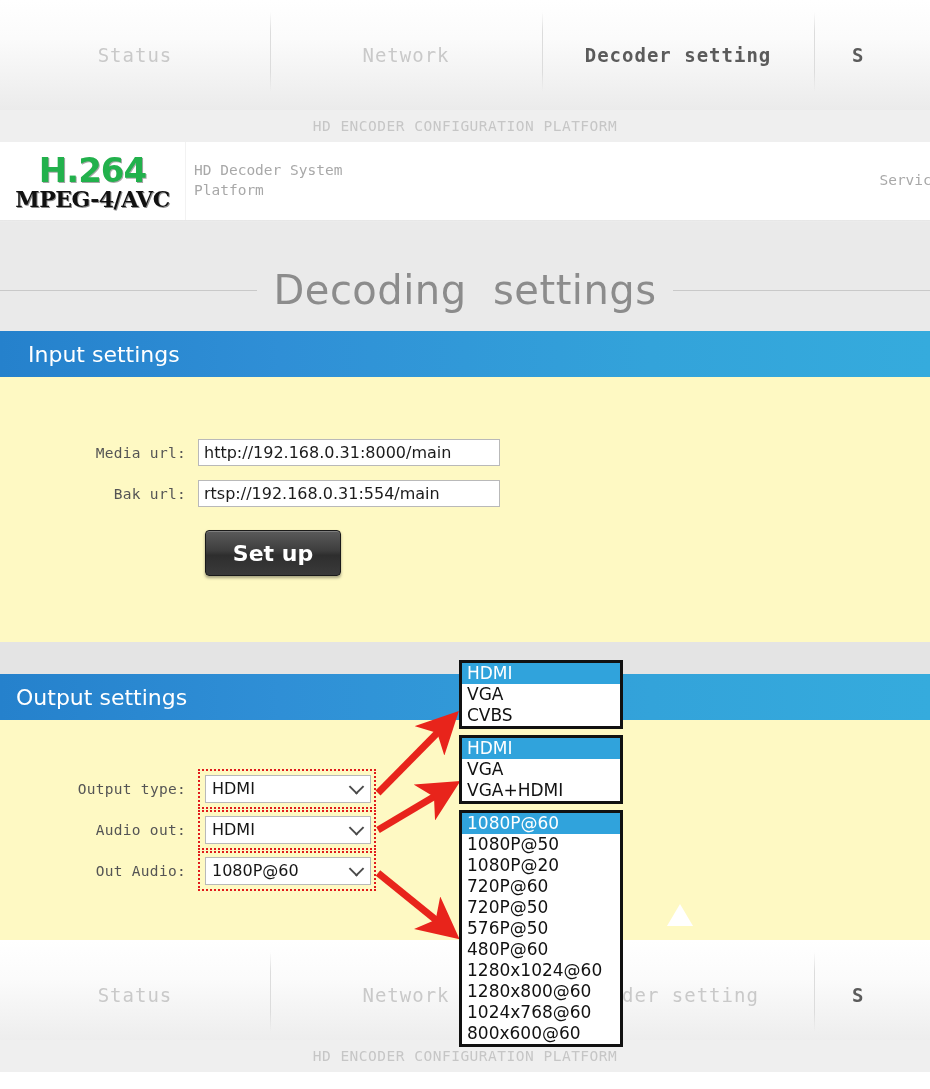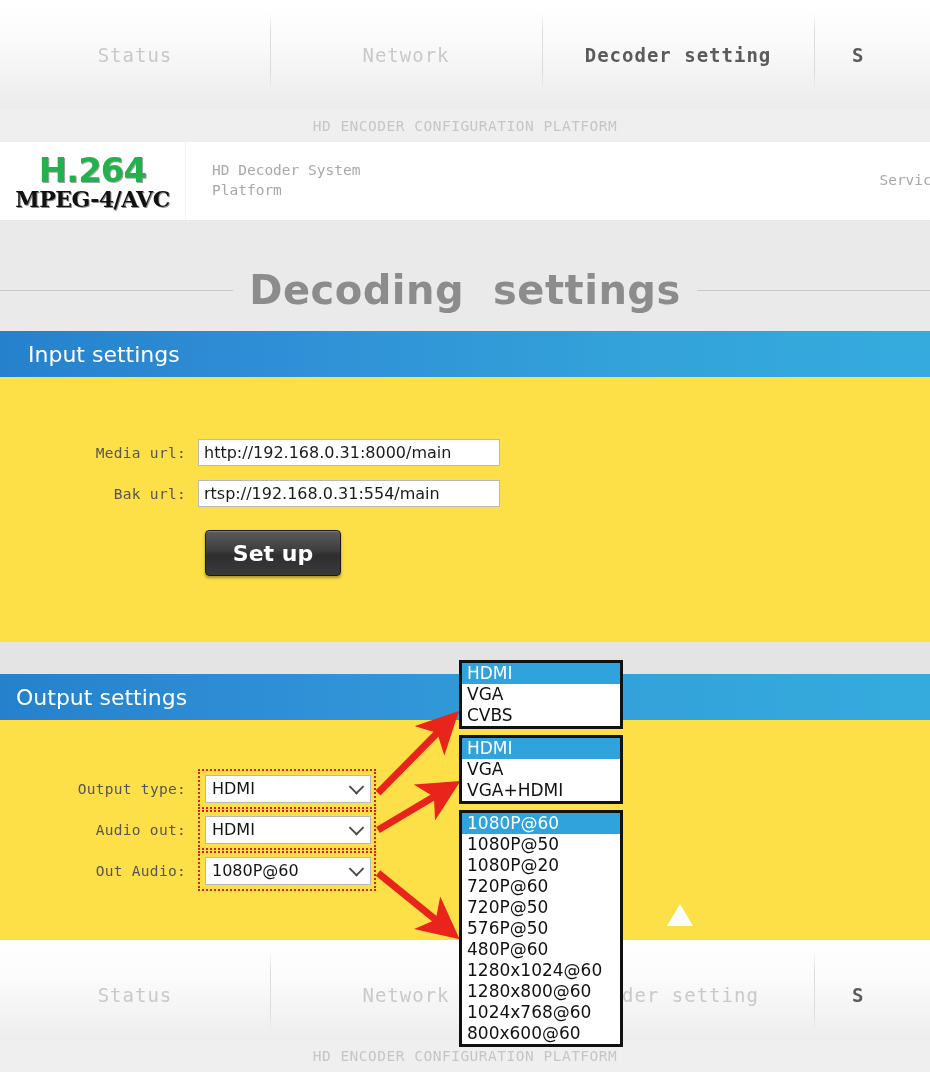--- a/index.html
+++ b/index.html
@@ -68,21 +68,21 @@
     text-shadow:1px 1px 0 rgba(0,0,0,.35);
     margin-bottom:1px;
   }
   .logo-mpeg{
     font-family:"DejaVu Serif", serif;
     font-weight:bold; font-size:22px; color:#111;
     letter-spacing:-.5px; line-height:1;
     text-shadow:1px 1px 0 rgba(0,0,0,.45);
   }
   .sys-title{
-    margin-left:26px;
+    margin-left:8px;
     font-family:"DejaVu Sans Mono", monospace;
     font-size:14.5px; color:#a8a8a8; line-height:1.35;
     width:200px;
   }
   .service-txt{
     position:absolute; right:-28px; top:30px;
     font-family:"DejaVu Sans Mono", monospace;
     font-size:14.5px; color:#a8a8a8; white-space:nowrap;
   }
   .header-shadow{
@@ -95,21 +95,21 @@
     position:absolute; left:0; top:222px; width:930px; height:718px;
     background:#eaeaea;
   }
 
   .page-title-wrap{
     position:absolute; left:0; top:250px; width:930px; height:80px;
     display:flex; align-items:center; justify-content:center;
   }
   .page-title{
     font-family:"DejaVu Sans", sans-serif;
-    font-size:40px; color:#8c8c8c; font-weight:bold;
+    font-size:40px; color:#8c8c8c; font-weight:normal;
     letter-spacing:.5px; padding:0 16px; white-space:pre;
   }
   .title-rule{ height:1px; background:#c9c9c9; }
   .title-rule.l{ width:345px; }
   .title-rule.r{ width:345px; }
 
   
   .section-bar{
     position:absolute; left:0; width:930px; height:46px;
     background:linear-gradient(to right,#2581cc 0%,#2f8fd6 30%,#33a3da 70%,#35abdd 100%);
@@ -126,21 +126,21 @@
     border-right:11px solid transparent;
     border-top:11px solid #2f8fd6;
   }
   #input-bar  { top:331px;padding-left:12px; }
   #input-caret{ top:377px; }
   #output-bar  { top:674px; }
   #output-caret{ top:720px; border-top-color:#2d8bd4; }
 
   
   .panel{
-    position:absolute; left:0; width:930px; background:#fde047;
+    position:absolute; left:0; width:930px; background:#fef9c3;
   }
   #input-panel  { top:377px; height:265px; }
   #output-panel { top:720px; height:220px; }
   .panel-gap{
     position:absolute; left:0; top:642px; width:930px; height:32px;
     background:#e4e4e4;
   }
 
   .form-row{
     display:flex; align-items:center; height:41px; margin-bottom:0;

